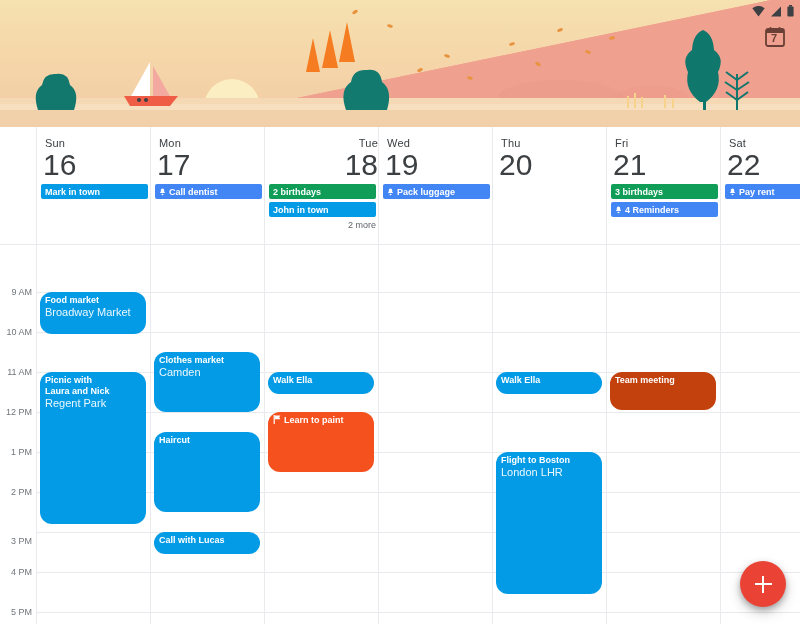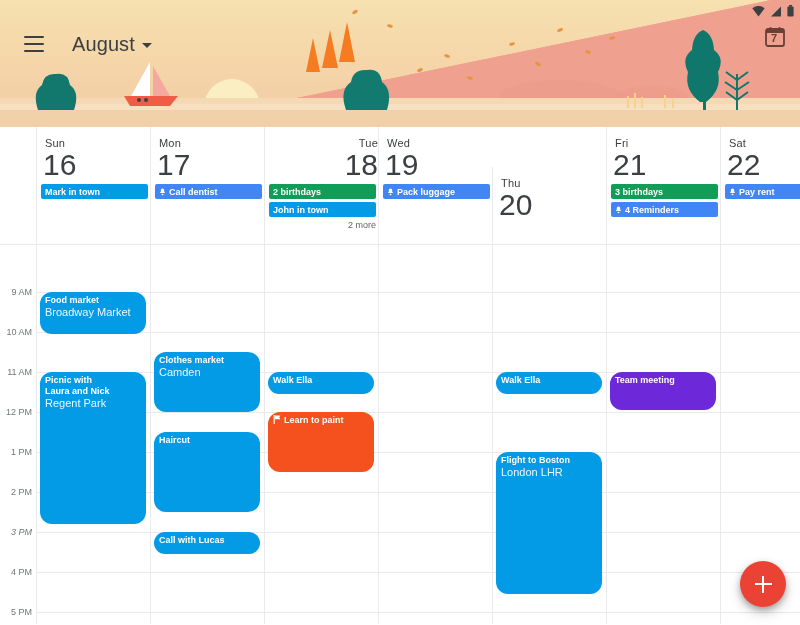--- a/index.html
+++ b/index.html
@@ -188,31 +188,20 @@
       </svg>
       <svg class="sb-icon" width="12" height="11" viewBox="0 0 12 11">
         <path d="M11 0.6 L11 10.4 L1 10.4 Z" fill="#3c4043"></path>
       </svg>
       <svg class="sb-icon" width="7" height="12" viewBox="0 0 7 12">
         <rect x="2" y="0" width="3" height="1.6" fill="#3c4043"></rect>
         <rect x="0.4" y="1.4" width="6.2" height="10.2" rx="1" fill="#3c4043"></rect>
       </svg>
     </div>
 
-    <div class="topbar">
-      <div class="hamburger">
-        <span></span>
-          <span></span>
-          <span></span>
-      </div>
-      <div class="month-btn">
-        <span class="month-label">August</span>
-        <span class="caret"></span>
-      </div>
-    </div>
 
     <div class="cal-icon-btn">
       <svg width="22" height="22" viewBox="0 0 22 22">
         <rect x="2" y="3" width="18" height="17" rx="2" fill="none" stroke="#6a4036" stroke-width="1.8"></rect>
         <rect x="2" y="3" width="18" height="4" fill="#6a4036"></rect>
         <rect x="5.5" y="1" width="2" height="4" rx="1" fill="#6a4036"></rect>
         <rect x="14.5" y="1" width="2" height="4" rx="1" fill="#6a4036"></rect>
       </svg>
       <span class="cal-num">7</span>
     </div>
@@ -266,21 +255,21 @@
               <span class="ic">
                 <svg width="7" height="8" viewBox="0 0 7 8">
                   <path d="M3.5 0.4a1.7 1.7 0 0 1 1.7 1.7v1.6l1 1.4H0.8l1-1.4V2.1A1.7 1.7 0 0 1 3.5.4z" fill="#fff"></path>
                   <rect x="2.5" y="5.7" width="2" height="1.6" rx=".8" fill="#fff"></rect>
                 </svg>
               </span>
               <span>Pack luggage</span>
             </div>
           </div>
         </div>
-        <div class="daycol-head" style="left: 492px; width: 114px; margin-top: 40px;">
+        <div class="daycol-head" style="left: 492px; width: 114px;">
           <div class="dow">Thu</div>
           <div class="dnum">20</div>
           <div class="chips"></div>
         </div>
         <div class="daycol-head" style="left: 606px; width: 114px;">
           <div class="dow">Fri</div>
           <div class="dnum">21</div>
           <div class="chips">
             <div class="chip" style="background: rgb(15, 157, 88);">
               <span>3 birthdays</span>
@@ -313,21 +302,21 @@
         </div>
       </div>
     <div class="timegrid" id="timegrid">
       <div class="gutter" id="gutter">
           <div class="tlabel" style="top: 47px;">9 AM</div>
           <div class="tlabel" style="top: 87px;">10 AM</div>
           <div class="tlabel" style="top: 127px;">11 AM</div>
           <div class="tlabel" style="top: 167px;">12 PM</div>
           <div class="tlabel" style="top: 207px;">1 PM</div>
           <div class="tlabel" style="top: 247px;">2 PM</div>
-          <div class="tlabel" style="top: 287px; font-style: italic;">3 PM</div>
+          <div class="tlabel" style="top: 296px;">3 PM</div>
           <div class="tlabel" style="top: 327px;">4 PM</div>
           <div class="tlabel" style="top: 367px;">5 PM</div>
         </div>
     <div class="hline" style="top: 47px;"></div>
         <div class="hline" style="top: 87px;"></div>
         <div class="hline" style="top: 127px;"></div>
         <div class="hline" style="top: 167px;"></div>
         <div class="hline" style="top: 207px;"></div>
         <div class="hline" style="top: 247px;"></div>
         <div class="hline" style="top: 287px;"></div>
@@ -368,21 +357,21 @@
               <path d="M1.8 0.5 H7.4 L6.2 2.4 L7.4 4.3 H1.8 Z" fill="#fff"></path>
             </svg><span>Learn to paint</span></span>
         </div>
         <div class="ev" style="left: 496px; width: 106px; top: 127px; height: 22px; background: rgb(3, 155, 229);">
           <span class="ev-title">Walk Ella</span>
         </div>
         <div class="ev" style="left: 496px; width: 106px; top: 207px; height: 142px; background: rgb(3, 155, 229);">
           <span class="ev-title">Flight to Boston</span>
           <span class="ev-sub">London LHR</span>
         </div>
-        <div class="ev" style="left: 610px; width: 106px; top: 127px; height: 38px; background: #6d28d9;">
+        <div class="ev" style="left: 610px; width: 106px; top: 127px; height: 38px; background: #c2410c;">
           <span class="ev-title">Team meeting</span>
         </div>
       </div>
   </div>
 
   <div class="fab">
     <span class="plus-h"></span>
     <span class="plus-v"></span>
   </div>
 

